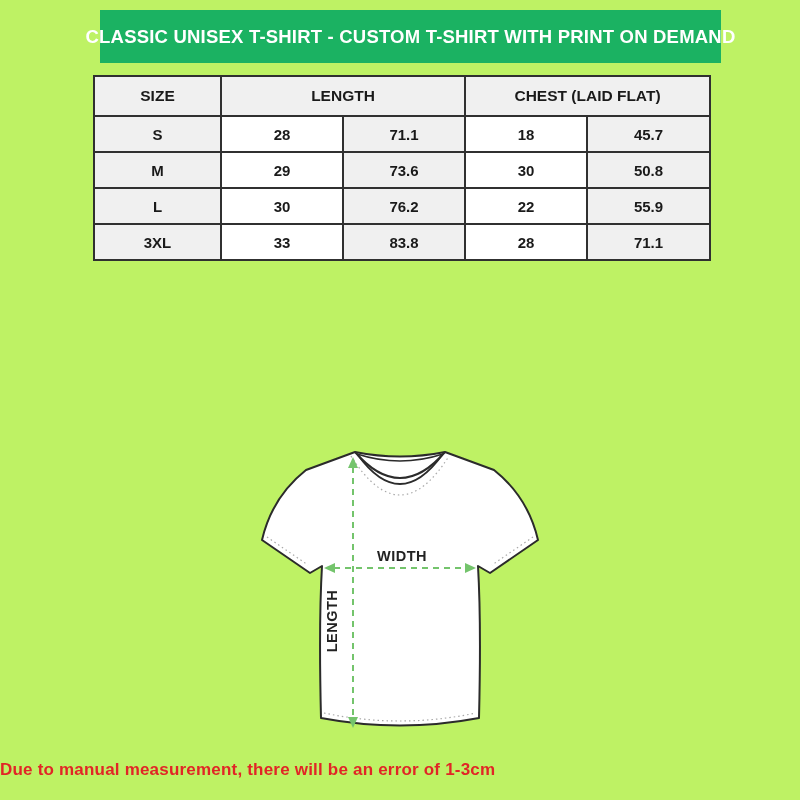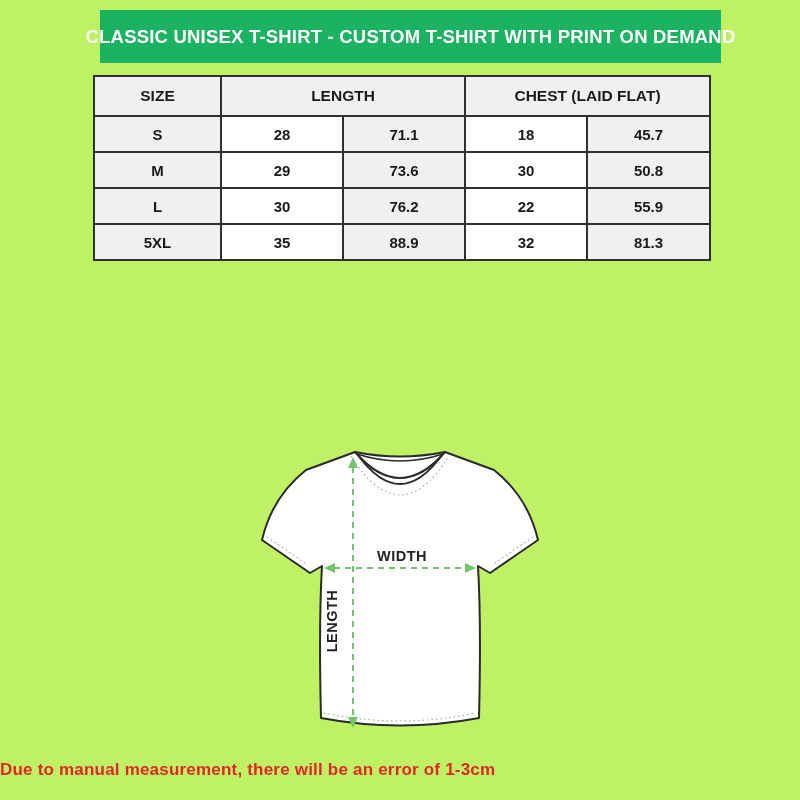--- a/index.html
+++ b/index.html
@@ -101,25 +101,25 @@
         <td class="shaded">50.8</td>
       </tr>
       <tr>
         <td class="shaded">L</td>
         <td>30</td>
         <td class="shaded">76.2</td>
         <td>22</td>
         <td class="shaded">55.9</td>
       </tr>
       <tr>
-        <td class="shaded">5XL</td>
-        <td>35</td>
-        <td class="shaded">88.9</td>
-        <td>32</td>
-        <td class="shaded">81.3</td>
+        <td class="shaded">3XL</td>
+        <td>33</td>
+        <td class="shaded">83.8</td>
+        <td>28</td>
+        <td class="shaded">71.1</td>
       </tr>
     </tbody>
   </table>
 
   <svg class="diagram" viewBox="0 0 300 310" aria-hidden="true">
 
     <path class="outline" d="M105,15
          L56,33
          Q22,60 12,103
          L60,136

